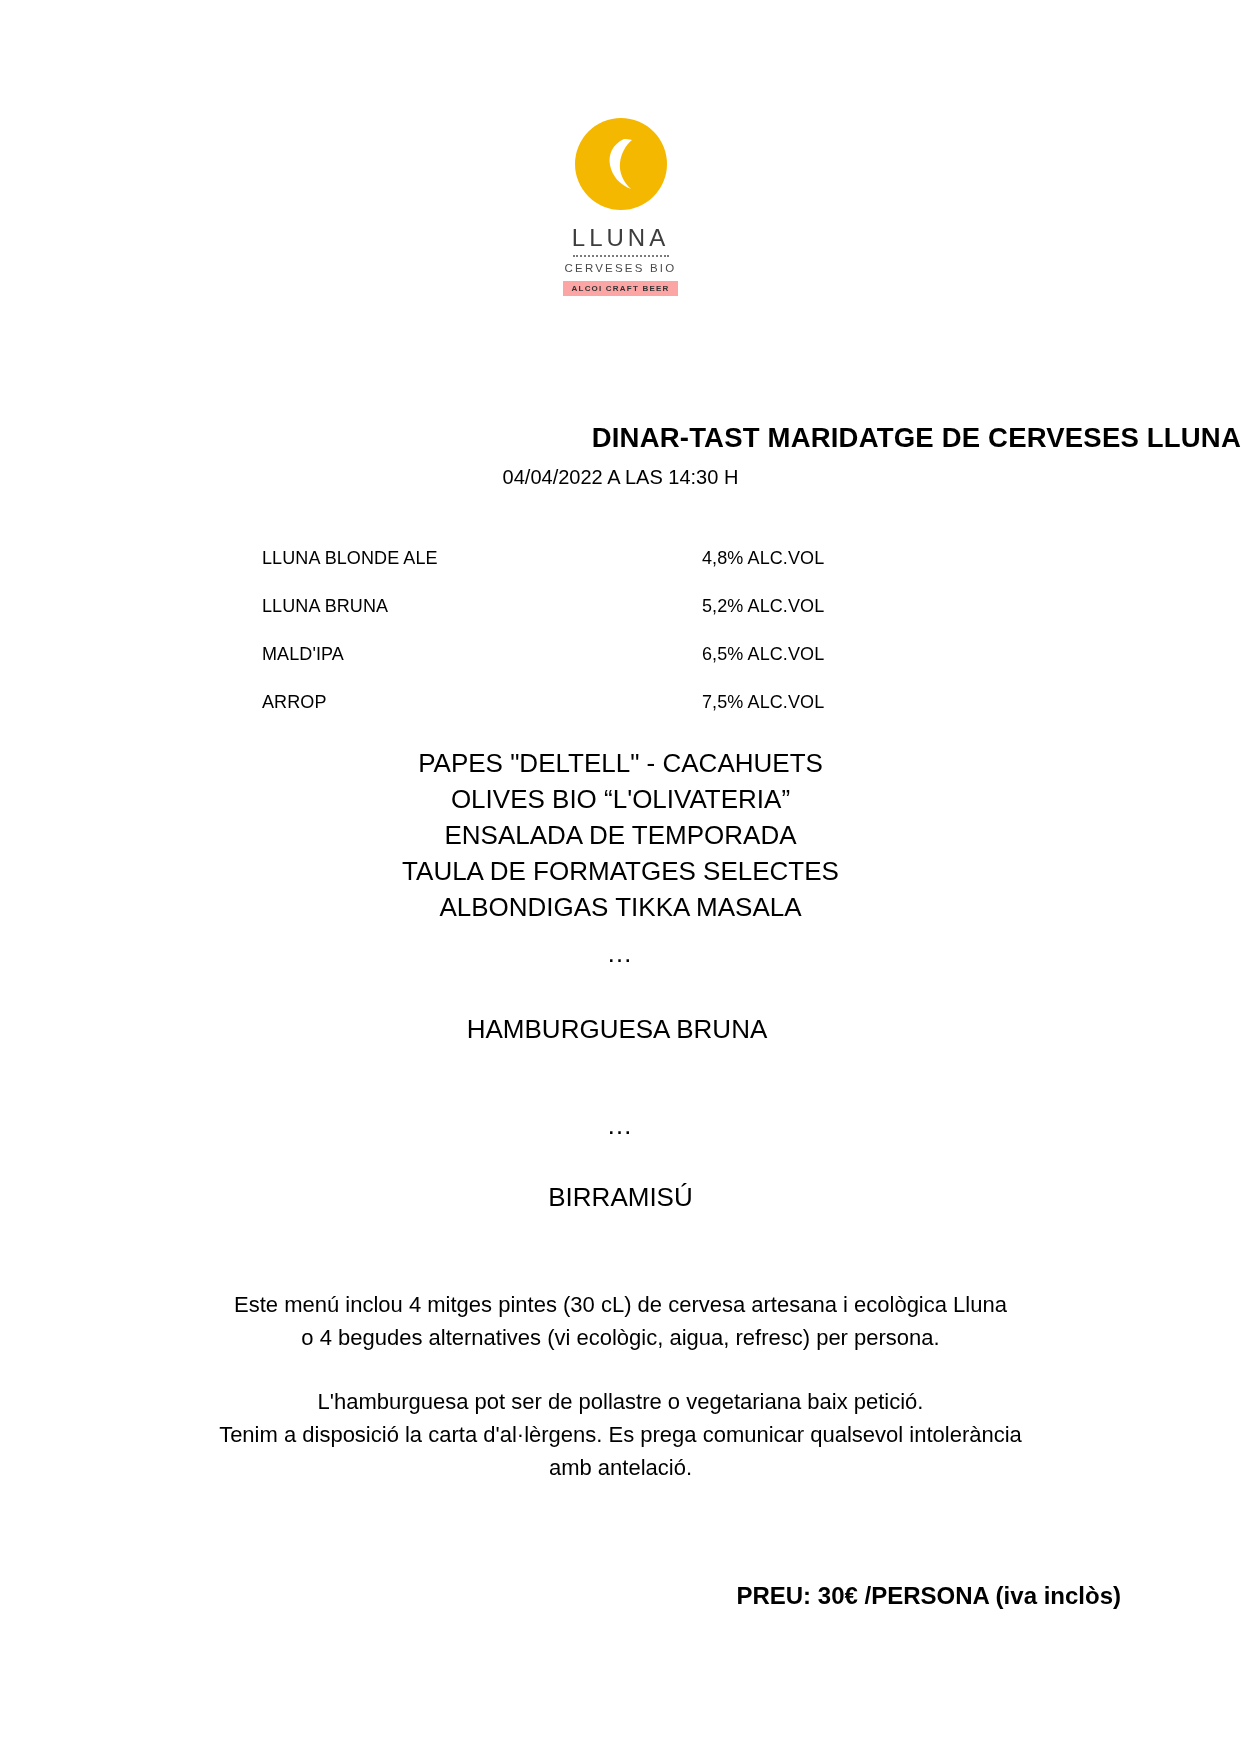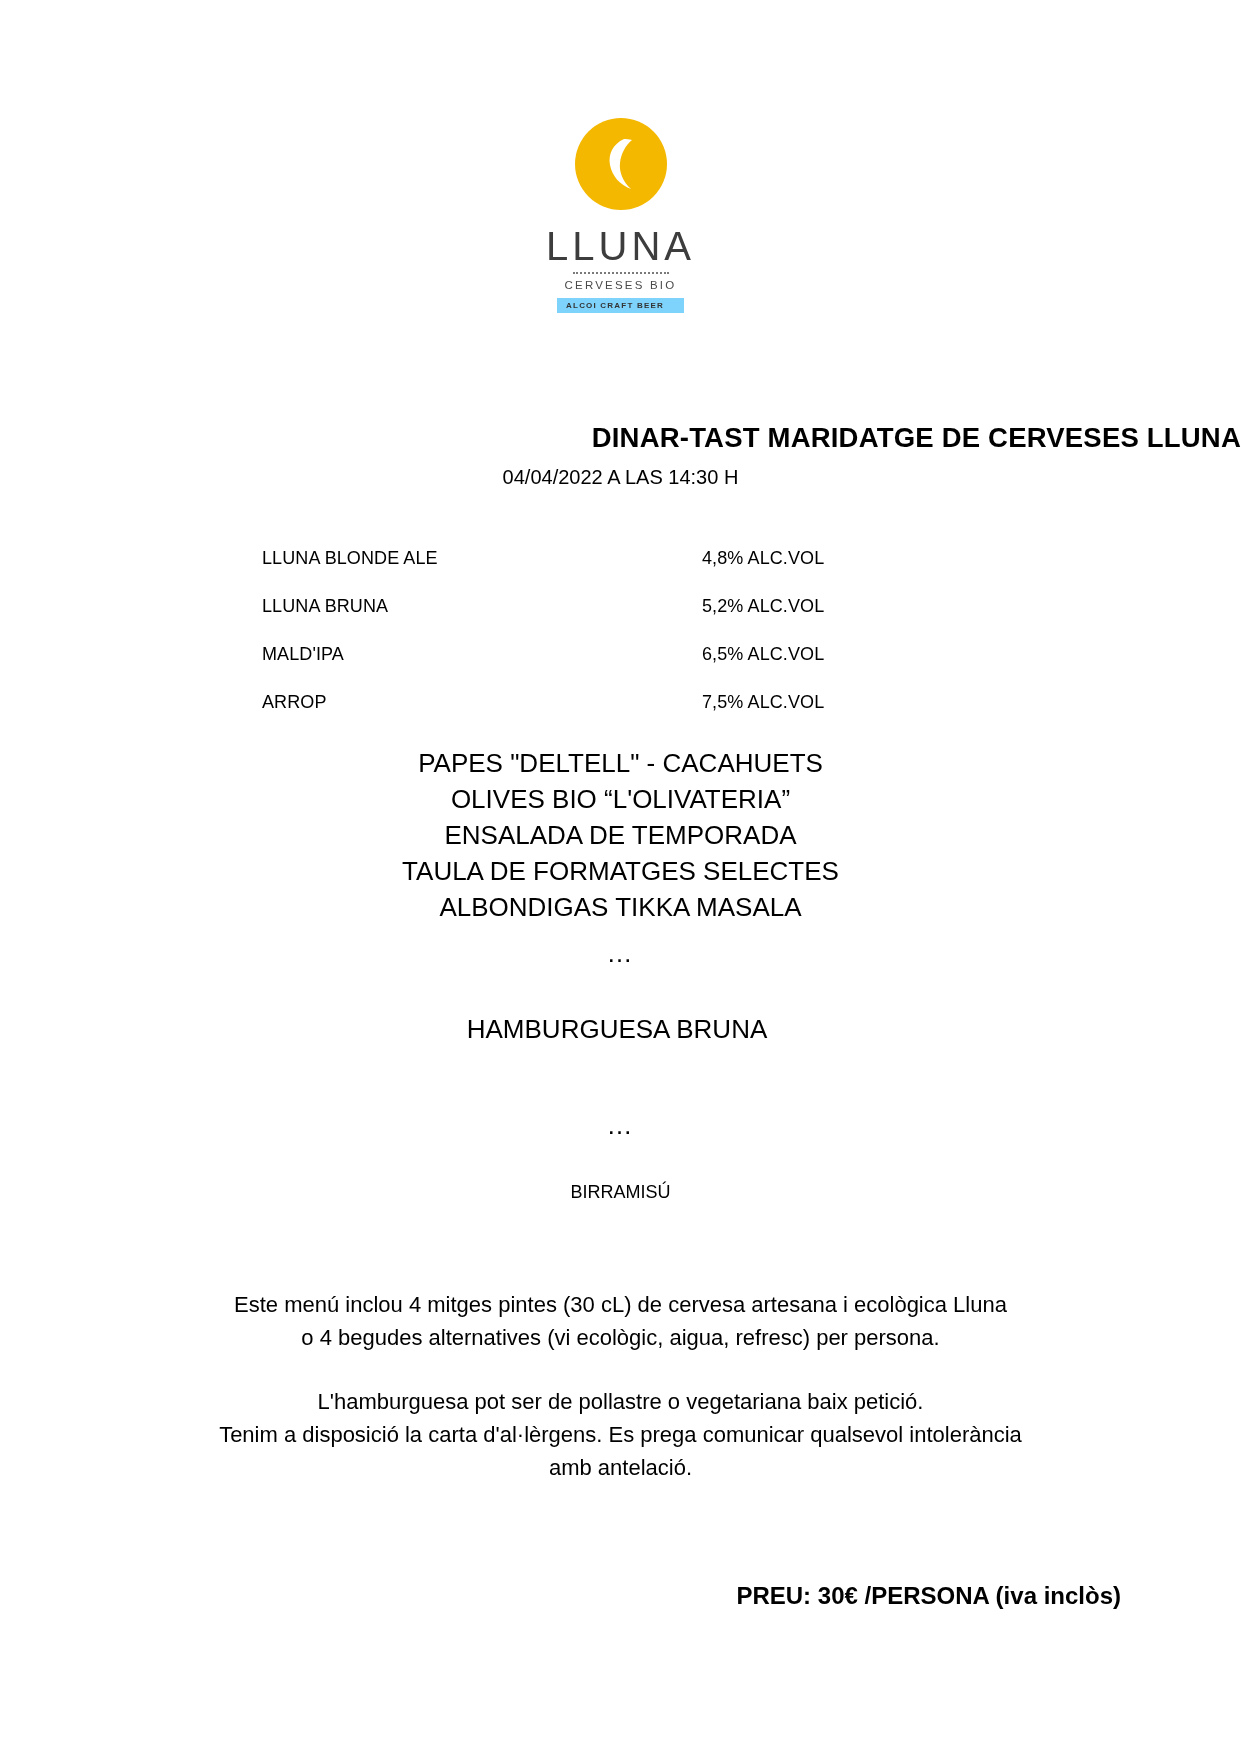--- a/index.html
+++ b/index.html
@@ -44,44 +44,44 @@
     position: relative;
   }
   .logo-mark {
     width: 34px;
     height: 52px;
     position: relative;
   }
   .logo-word {
     margin-top: 14px;
     font-family: "Liberation Sans", sans-serif;
-    font-size: 40px;
+    font-size: 24px;
     letter-spacing: 4px;
     color: #3d3d3d;
     font-weight: 400;
   }
   .logo-rule {
     width: 96px;
     border-top: 2px dotted #7a7a7a;
     margin-top: 3px;
     margin-bottom: 5px;
   }
   .logo-sub {
     font-size: 11.5px;
     letter-spacing: 2.2px;
     color: #4a4a4a;
   }
   .logo-badge {
     margin-top: 7px;
-    background: #7dd3fc;
+    background: #fca5a5;
     color: #333333;
     font-size: 8px;
     letter-spacing: 1.2px;
     font-weight: 700;
-    padding: 3px 20px 3px 9px;
+    padding: 3px 9px 3px 9px;
   }
 
   
   .doc-title {
     position: absolute;
     top: 422px;
     left: 0;
     width: 1241px;
     text-align: right;
     font-size: 27.5px;
@@ -164,21 +164,21 @@
     font-size: 26px;
     letter-spacing: 2px;
   }
 
   .dessert-title {
     position: absolute;
     top: 1182px;
     left: 0;
     width: 1241px;
     text-align: center;
-    font-size: 18px;
+    font-size: 26px;
   }
 
   
   .notes-a {
     position: absolute;
     top: 1288px;
     left: 0;
     width: 1241px;
     text-align: center;
     font-size: 22px;

